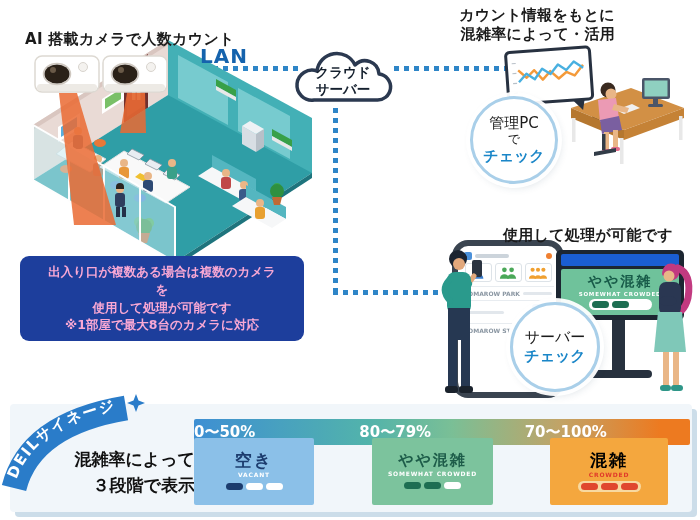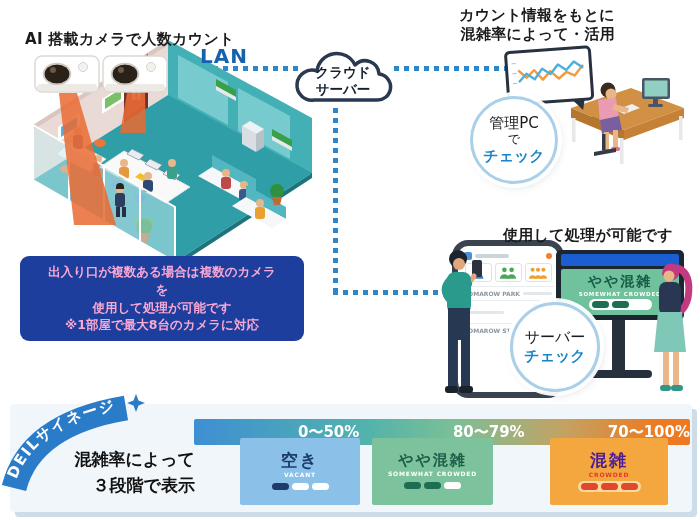--- a/index.html
+++ b/index.html
@@ -58,21 +58,21 @@
                 background:#fff; border-radius:6px; padding:2px 3px; margin-top:2px; }
   .pill { width:17px; height:7px; border-radius:4px; display:inline-block; }
 
   .sg-stand { background:#27313e; }
 
   
   .banner { background:#f1f6fa; border-radius:4px; box-shadow:5px 5px 0 #ccdde9; z-index:2; }
   .caption { font-size:17px; font-weight:bold; color:#111; line-height:1.55; }
   .range-bar { display:flex; border-radius:2px; overflow:hidden;
                background:linear-gradient(90deg,#3e8fd3 0%,#52b3ab 35%,#7abf96 52%,#c2a366 74%,#ed7a20 94%); }
-  .range-bar span { flex:1; text-align:right; color:#fff; font-weight:bold; font-size:15px; line-height:26px; }
+  .range-bar span { flex:1; text-align:left; color:#fff; font-weight:bold; font-size:15px; line-height:26px; }
   .level-box { position:absolute; width:120px; height:67px; border-radius:2px; display:flex;
                flex-direction:column; align-items:center; justify-content:center; z-index:3; }
   .lv-label { font-weight:bold; font-size:17px; letter-spacing:2px; line-height:1.1; }
   .lv-en { font-size:6px; font-weight:bold; letter-spacing:.8px; margin-top:1px; }
   .level-box .pills-wrap { background:transparent; padding:2px 3px; margin-top:3px; }
 
   svg text { font-family:"DejaVu Sans","Liberation Sans",sans-serif; }
 </style>
 </head>
 <body>
@@ -399,40 +399,40 @@
     <div>混雑率によって</div>
     <div>３段階で表示</div>
   </div>
 
   <div class="abs range-bar" style="left:194px; top:419px; width:496px; height:26px; z-index:3;">
     <span>0〜50%</span>
     <span>80〜79%</span>
     <span>70〜100%</span>
   </div>
 
-  <div class="level-box level-0" style="left: 194px; top: 438px; background: rgb(139, 192, 232); margin-left: 46px;">
+  <div class="level-box level-0" style="left: 194px; top: 438px; background: rgb(139, 192, 232);">
     <div class="lv-label" style="color: rgb(28, 60, 110);">空き</div>
     <div class="lv-en" style="color: rgb(255, 255, 255);">VACANT</div>
     <div class="pills-wrap" style="background: transparent;">
         <span class="pill" style="background: rgb(28, 60, 110);"></span>
         <span class="pill" style="background: rgb(255, 255, 255);"></span>
         <span class="pill" style="background: rgb(255, 255, 255);"></span>
       </div>
   </div>
   <div class="level-box level-1" style="left: 372px; top: 438px; width: 121px; background: rgb(124, 195, 157);">
     <div class="lv-label" style="font-size: 15px; color: rgb(29, 92, 73);">やや混雑</div>
     <div class="lv-en" style="color: rgb(255, 255, 255);">SOMEWHAT CROWDED</div>
     <div class="pills-wrap" style="background: transparent;">
         <span class="pill" style="background: rgb(29, 110, 82);"></span>
         <span class="pill" style="background: rgb(29, 110, 82);"></span>
         <span class="pill" style="background: rgb(255, 255, 255);"></span>
       </div>
   </div>
   <div class="level-box level-2" style="left: 550px; top: 438px; width: 118px; background: rgb(244, 167, 62);">
-    <div class="lv-label" style="color: #4c1d95;">混雑</div>
+    <div class="lv-label" style="color: #000000;">混雑</div>
     <div class="lv-en" style="color: rgb(224, 57, 42);">CROWDED</div>
     <div class="pills-wrap" style="background: rgb(248, 217, 160);">
         <span class="pill" style="background: rgb(224, 71, 46);"></span>
         <span class="pill" style="background: rgb(224, 71, 46);"></span>
         <span class="pill" style="background: rgb(224, 71, 46);"></span>
       </div>
   </div>
 
 </div>
 

